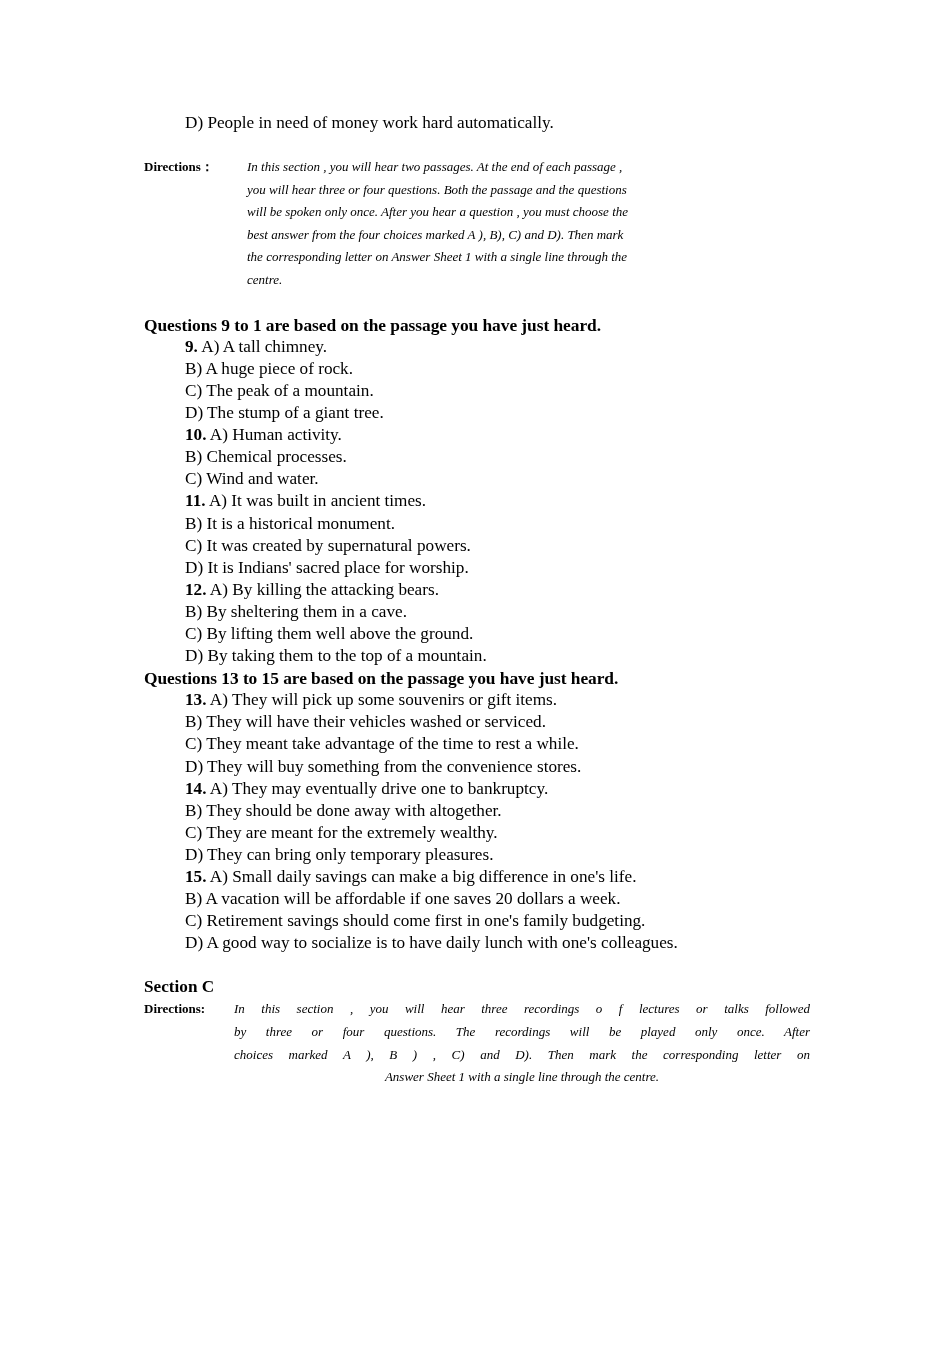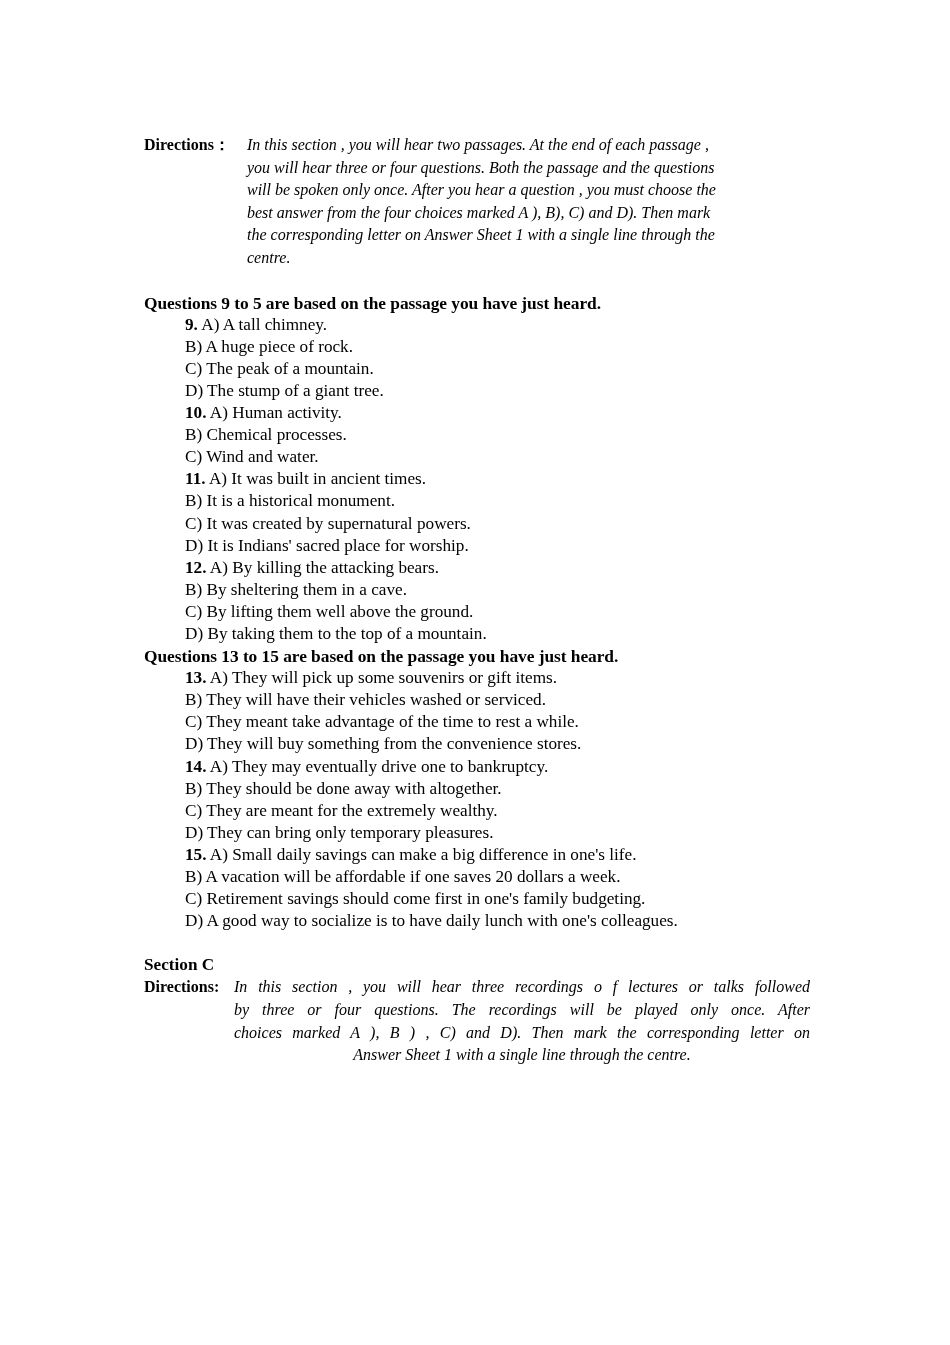--- a/index.html
+++ b/index.html
@@ -51,21 +51,21 @@
     letter-spacing: -0.05px;
   }
   .num {
     font-weight: bold;
   }
 
   
   .directions {
     display: flex;
     align-items: flex-start;
-    font-size: 16px;
+    font-size: 13px;
     line-height: 22.6px;
   }
   .directions .dir-label {
     font-weight: bold;
     flex: 0 0 auto;
     white-space: pre;
   }
   .directions .dir-body {
     font-style: italic;
     flex: 1 1 auto;
@@ -83,39 +83,40 @@
 
   
   .gap-lg { height: 22px; }
 </style>
 </head>
 <body>
 
 <div class="page">
   <div class="content">
 
+    <div class="line opt-line">D) People in need of money work hard automatically.</div>
 
     <div class="gap-lg"></div>
 
 
     <div class="directions dir-b">
       <span class="dir-label">Directions：</span>
       <span class="dir-body">
         <span>In this section , you will hear two passages. At the end of each passage ,</span><br>
         <span>you will hear three or four questions. Both the passage and the questions</span><br>
         <span>will be spoken  only once. After you hear a question , you must choose the</span><br>
         <span>best answer from the four choices marked A ), B), C) and D). Then mark</span><br>
         <span>the corresponding letter on Answer Sheet 1 with a single line through the</span><br>
         <span>centre.</span>
       </span>
     </div>
 
     <div class="gap-lg"></div>
 
-    <div class="q-heading">Questions 9 to 5 are based on the passage you have just heard.</div>
+    <div class="q-heading">Questions 9 to 1 are based on the passage you have just heard.</div>
 
     <div>
       <div class="line opt-line"><span class="num">9.</span><span> </span><span>A) A tall chimney.</span></div>
       <div class="line opt-line">B) A huge piece of rock.</div>
       <div class="line opt-line">C) The peak of a mountain.</div>
       <div class="line opt-line">D) The stump of a giant tree.</div>
     </div>
 
     <div>
       <div class="line opt-line"><span class="num">10.</span><span> </span><span>A) Human activity.</span></div>

